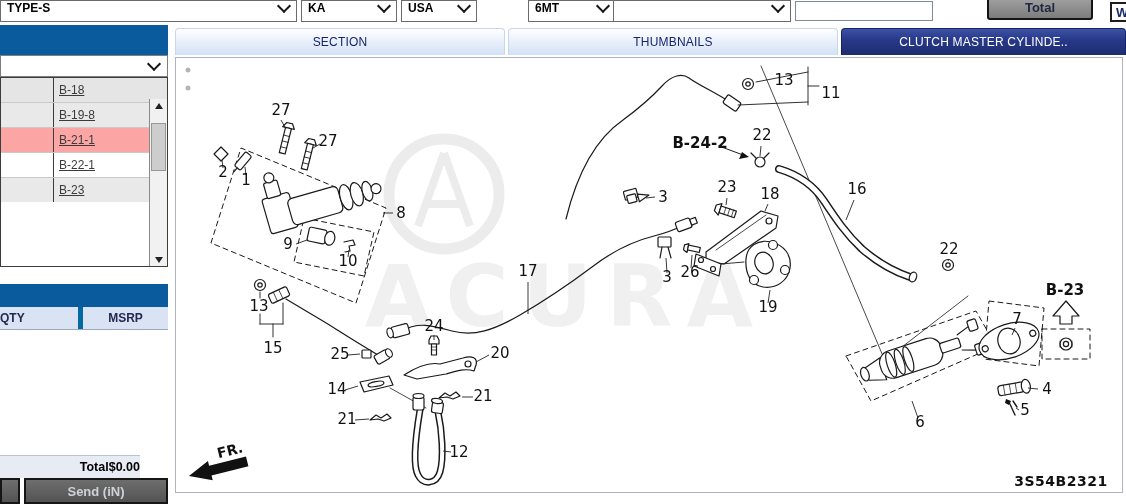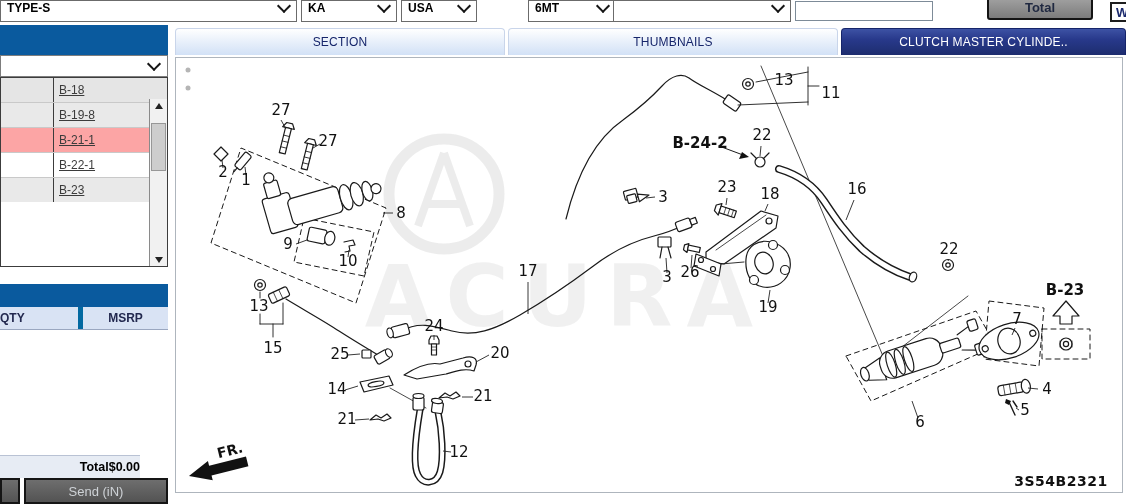--- a/index.html
+++ b/index.html
@@ -39,21 +39,21 @@
   .tri-up{width:0;height:0;border-left:4px solid transparent;border-right:4px solid transparent;border-bottom:6px solid #222}
   .tri-dn{width:0;height:0;border-left:4px solid transparent;border-right:4px solid transparent;border-top:6px solid #222}
   .sthumb{position:absolute;left:1px;top:24px;width:13px;height:46px;background:#cdcdcd;border:1px solid #979797}
   .qtyhdr{left:0;top:307px;width:168px;height:23px;background:#d9e3f4;border-bottom:1px solid #9aa7c0;
           display:flex;font-size:12px;font-weight:bold;color:#23294f}
   .qtyhdr .q1{width:78px;display:flex;align-items:center;justify-content:flex-start}
   .qtyhdr .q2{flex:1;display:flex;align-items:center;justify-content:center;border-left:5px solid #0369a1}
   .totalrow{left:0;top:455px;width:140px;height:23px;background:#e7ecf4;border-top:1px solid #b9c2d4;
             display:flex;align-items:center;justify-content:flex-end;font-size:12.5px;font-weight:bold;color:#000}
   .gbtn{top:478px;height:26px;background:linear-gradient(#6e6e6e,#535353);border:2px solid #151515;
-        color:#ced2d6;font-weight:normal;font-size:13px;display:flex;align-items:center;justify-content:center;cursor:pointer}
+        color:#ced2d6;font-weight:bold;font-size:13px;display:flex;align-items:center;justify-content:center;cursor:pointer}
   
   .panel{left:175px;top:57px;width:948px;height:436px;background:#fff;border:1px solid #aeb5bd}
   svg text{font-family:"DejaVu Sans",sans-serif}
 </style>
 </head>
 <body>
 
 <div class="abs sel" style="left:0;width:297px">
   <span>TYPE-S</span>
   <span class="chev"></span>

